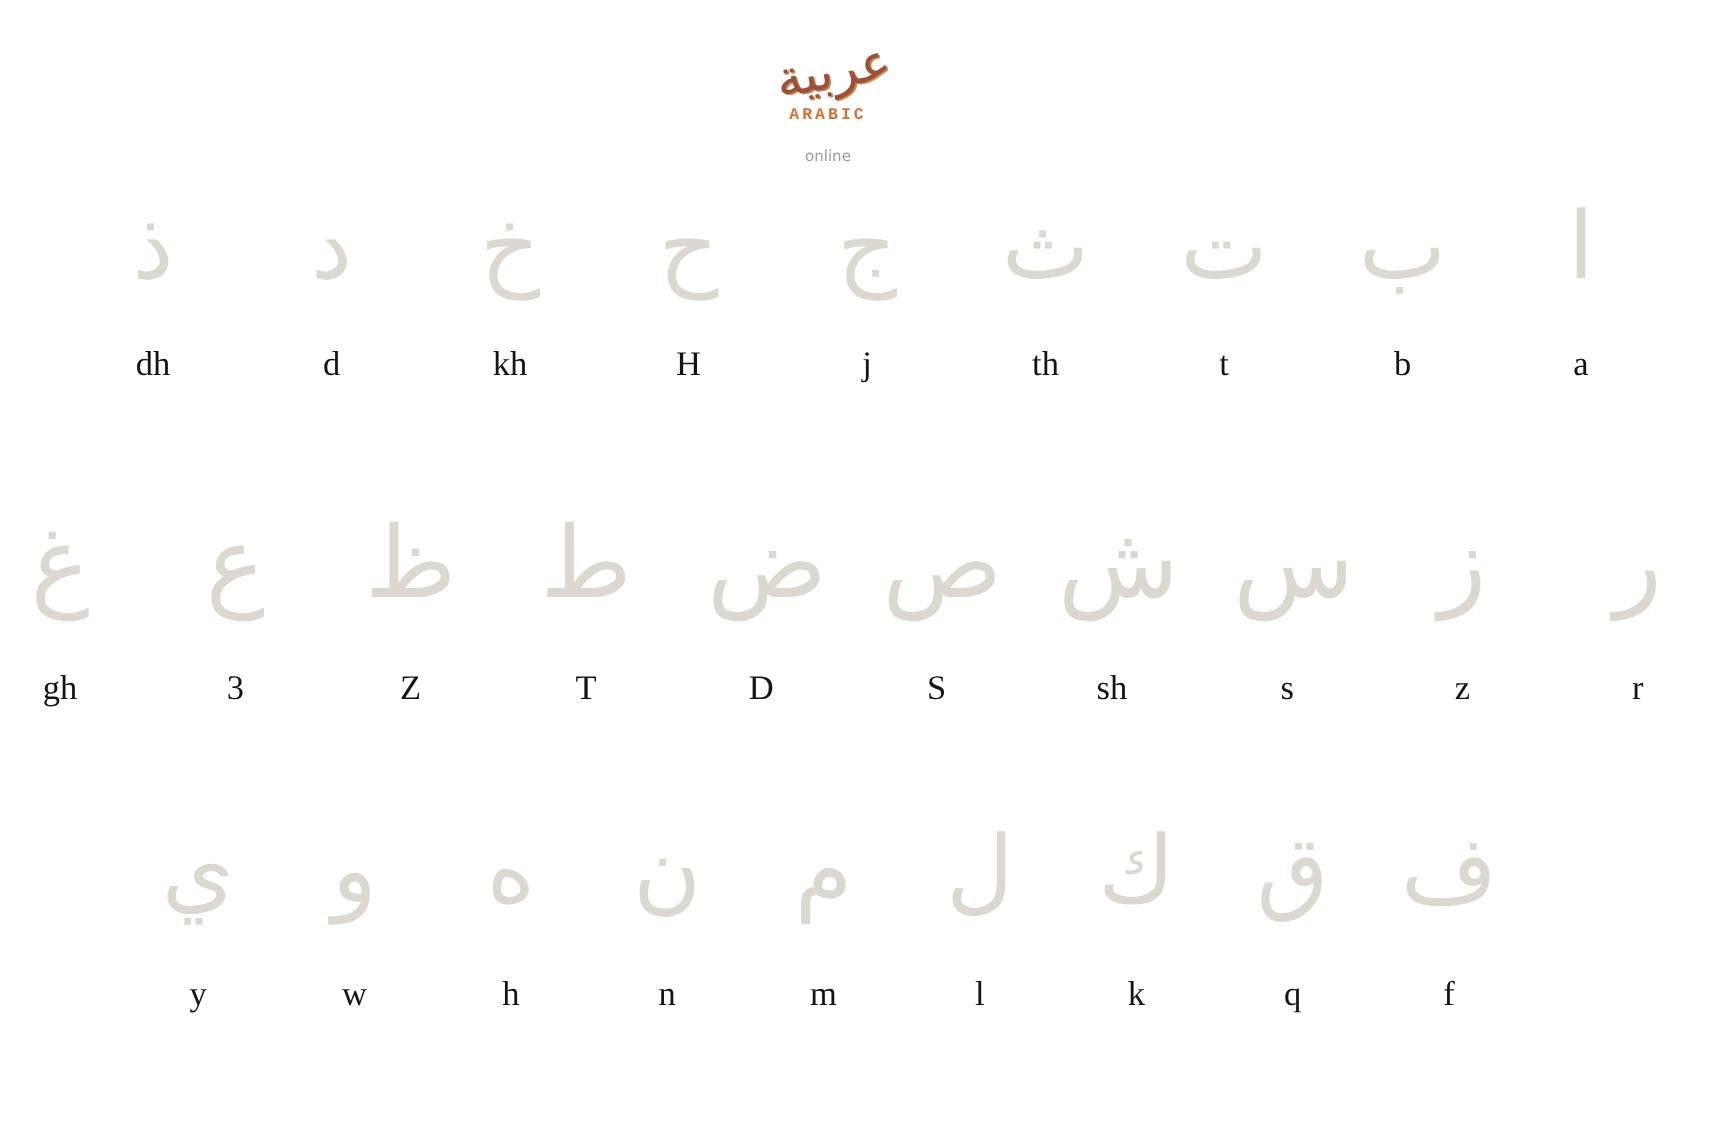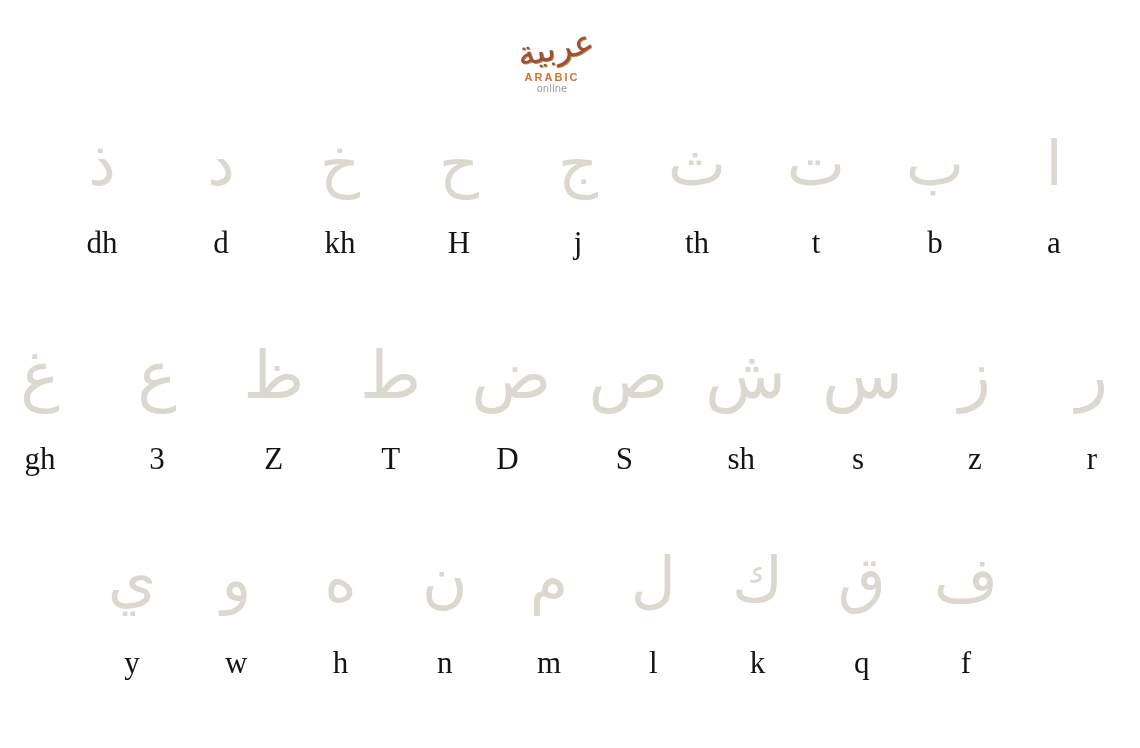--- a/index.html
+++ b/index.html
@@ -35,28 +35,28 @@
   .logo-mark {
     font-family: "DejaVu Sans", sans-serif;
     font-size: 34px;
     line-height: 44px;
     color: #9c5038;
     transform: rotate(-10deg);
     text-shadow: 1px 1px 0 #c98b53;
   }
   .logo-brand {
     margin-top: 2px;
-    font-family: Liberation Sans, sans-serif;
+    font-family: Liberation Mono, monospace;
     font-size: 11px;
     font-weight: bold;
     letter-spacing: 2px;
     color: #d4722f;
   }
   .logo-sub {
-    margin-top: 1px;
+    margin-top: 17px;
     font-family: "DejaVu Sans", sans-serif;
     font-size: 10px;
     color: #9a9a9a;
   }
   .site-url {
     margin: 22px 0 0 10px;
     font-family: "Liberation Serif", serif;
     font-size: 27px;
     letter-spacing: 1px;
     color: #de8140;
@@ -80,21 +80,21 @@
   }
   .arabic {
     font-family: "DejaVu Sans", sans-serif;
     font-size: 62px;
     line-height: 108px;
     color: #dcd8cf;
   }
   #row2 .arabic { font-size: 66px; line-height: 112px; }
   .translit {
     font-family: "Liberation Serif", serif;
-    font-size: 31px;
+    font-size: 23px;
     line-height: 26px;
     color: #141414;
     margin-top: 12px;
   }
   #row2 .translit { margin-top: 14px; text-align: center; }
   #row3 .translit { margin-top: 16px; }
 </style>
 </head>
 <body>
 

